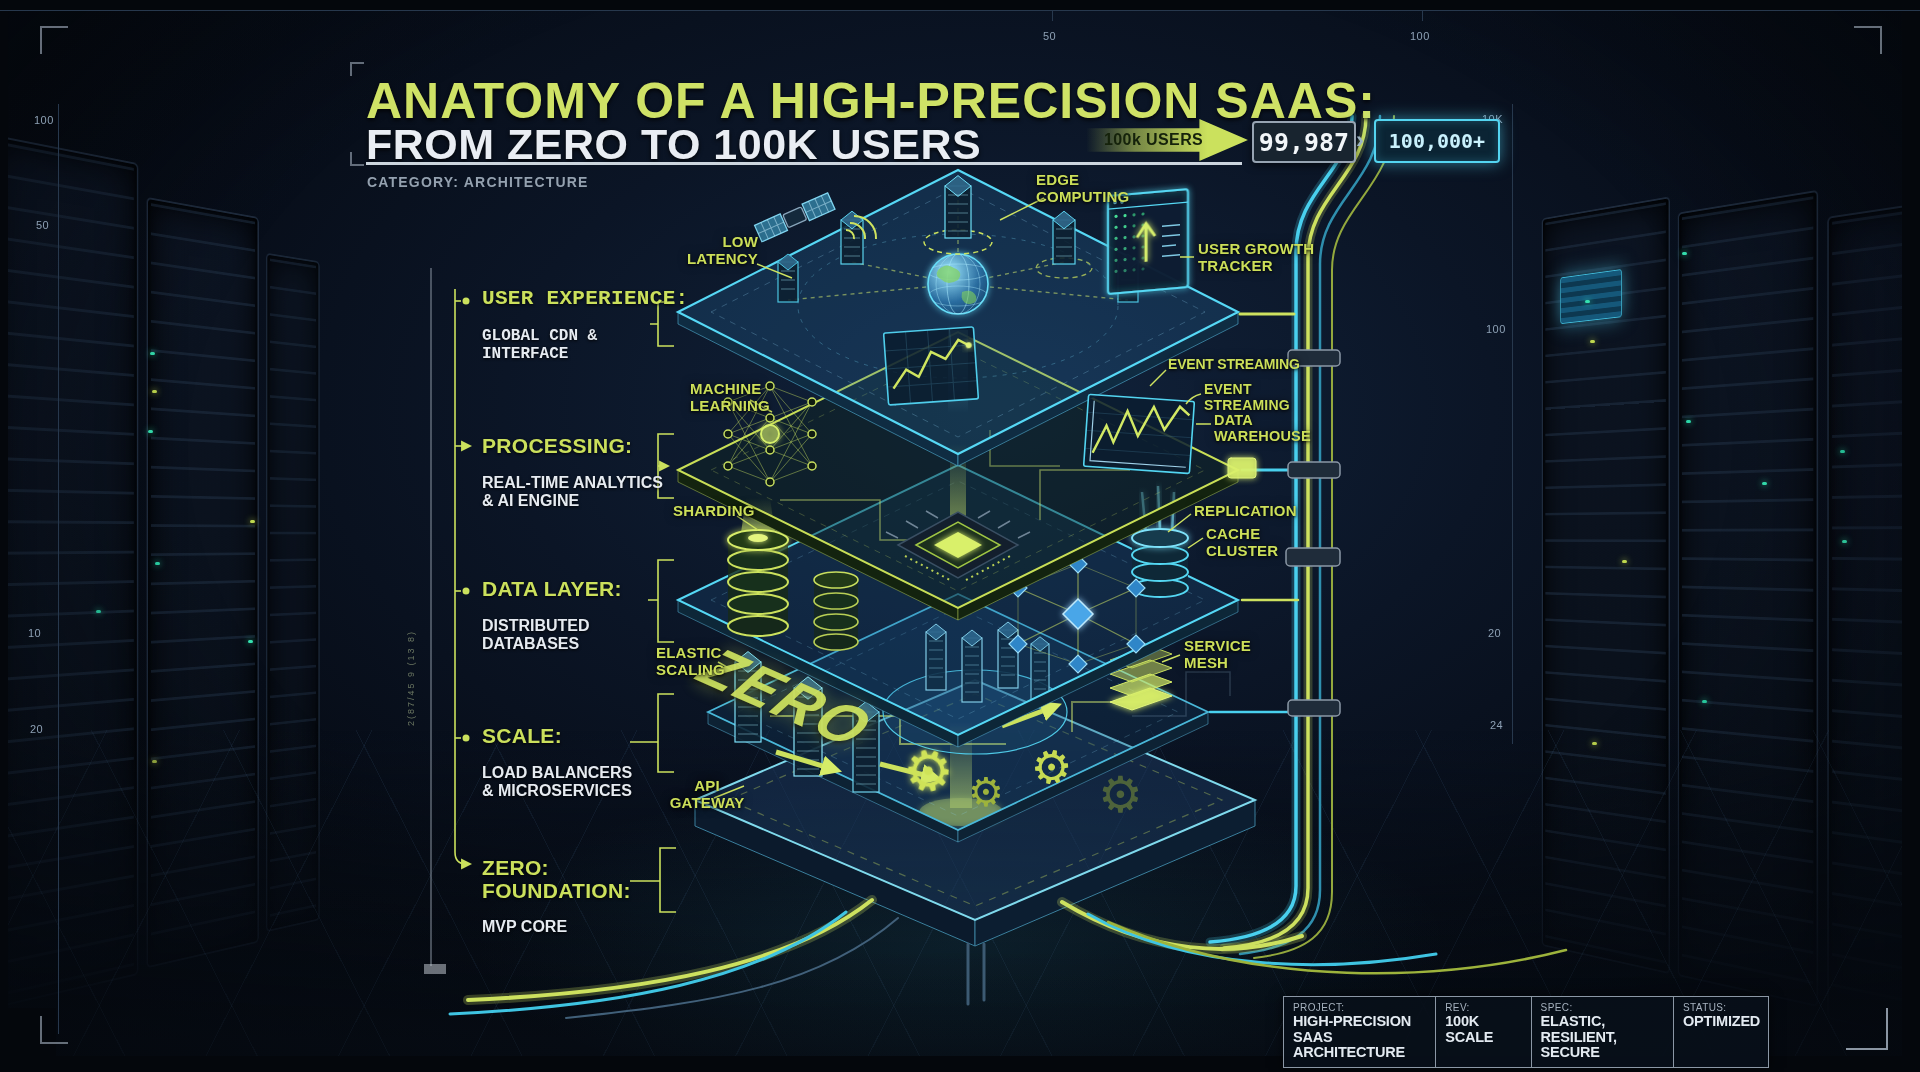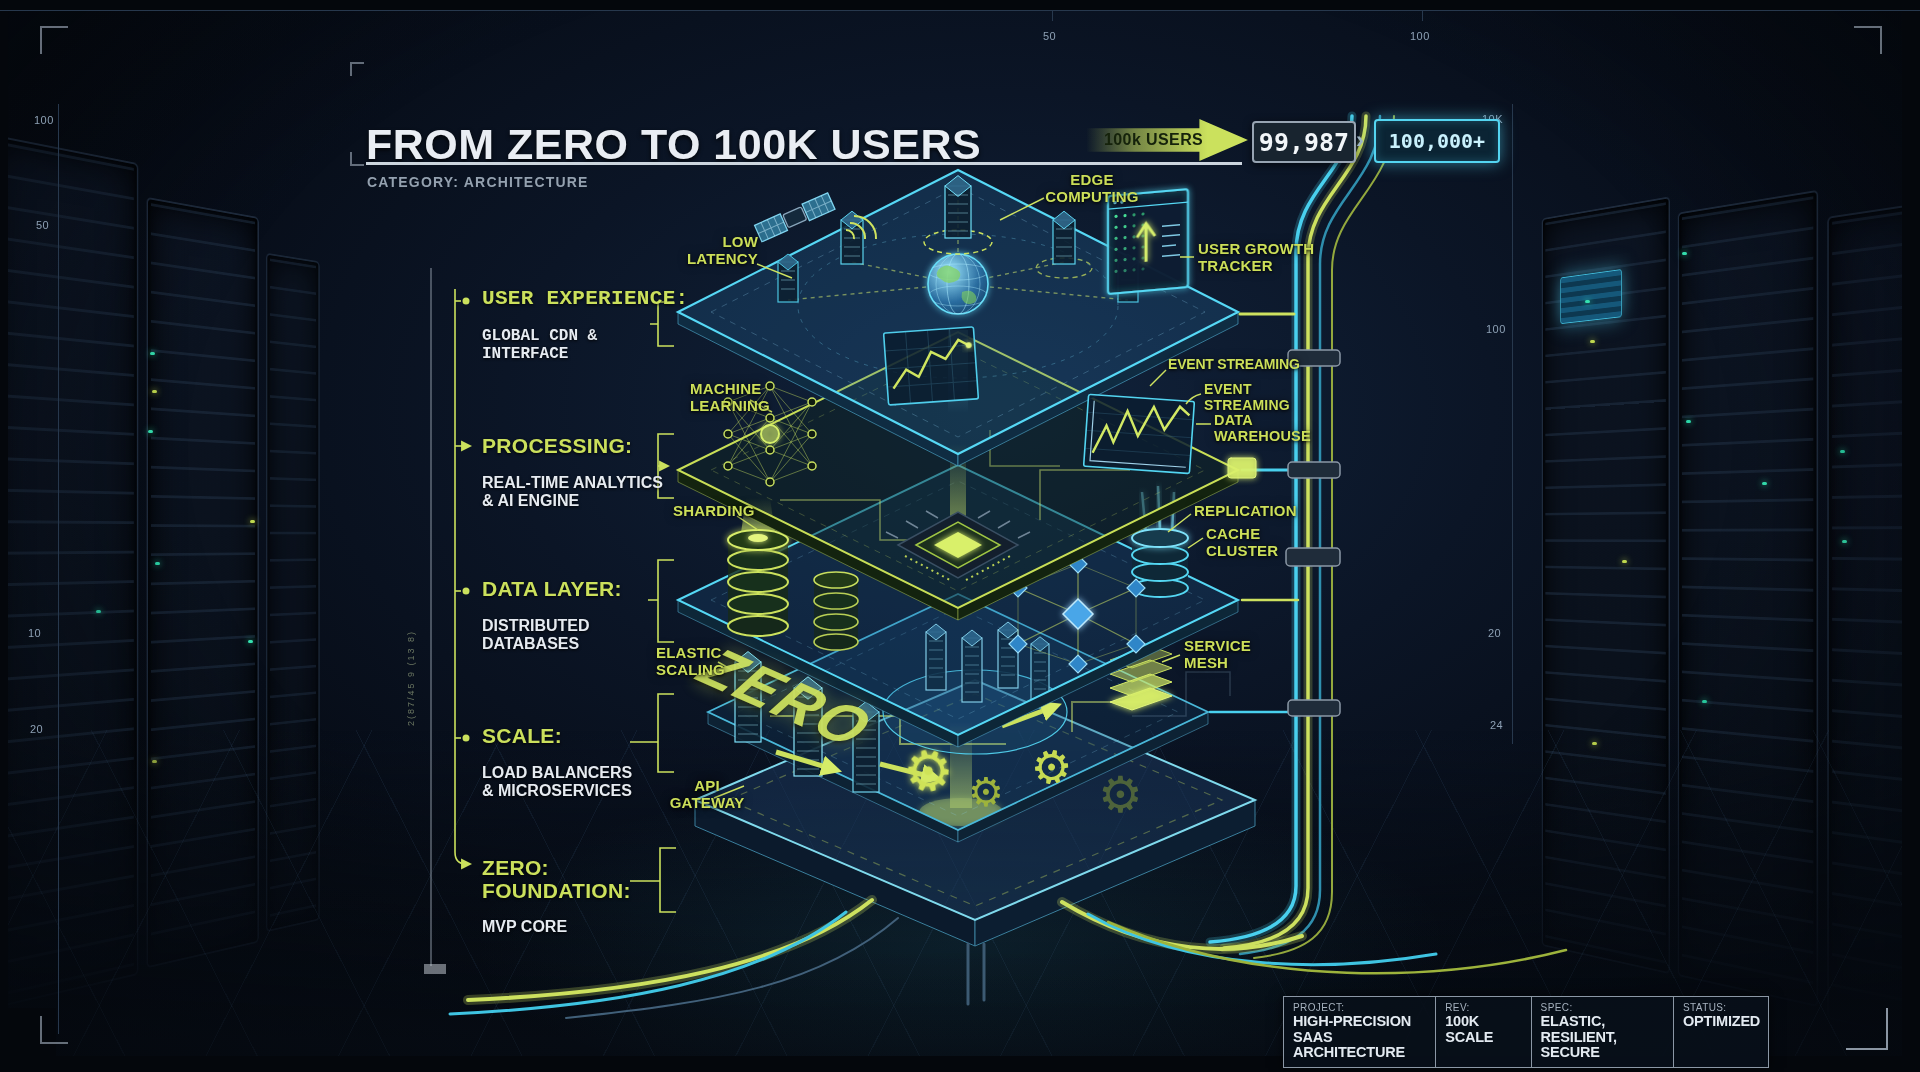--- a/index.html
+++ b/index.html
@@ -575,20 +575,21 @@
       <path d="M 1196 424 H 1211"></path>
       <path d="M 737 516 L 758 530"></path>
       <path d="M 1168 532 L 1191 514"></path>
       <path d="M 1188 548 L 1203 538"></path>
       <path d="M 718 662 L 732 670"></path>
       <path d="M 1162 662 L 1180 655"></path>
       <path d="M 714 798 L 744 786"></path>
     </g>
   </svg>
 
+  <div id="title1" class="abs">ANATOMY OF A HIGH-PRECISION SAAS:</div>
   <div id="title2" class="abs">FROM ZERO TO 100K USERS</div>
   <div id="underline" class="abs"></div>
   <div id="category" class="abs">CATEGORY: ARCHITECTURE</div>
   <div id="arrow" class="abs">
     <span>100k USERS</span>
   </div>
   <div id="cur" class="counterbox">99,987</div>
   <div id="sep" class="abs">›</div>
   <div id="tgt" class="counterbox">100,000+</div>
 
@@ -613,21 +614,21 @@
 &amp; MICROSERVICES</div>
   </div>
   <div class="legend-item" style="top:857px;">
     <div class="hd pre">ZERO:
 FOUNDATION:</div>
     <div class="sb pre">MVP CORE</div>
   </div>
 
   <div class="lab pre" style="left:672px;top:234px;width:86px;text-align:right;">LOW
 LATENCY</div>
-  <div class="lab pre" style="left:1036px;top:172px;width:112px;text-align:center;">EDGE
+  <div class="lab pre" style="left:1036px;top:172px;width:112px;">EDGE
 COMPUTING</div>
   <div class="lab pre" style="left:1198px;top:241px;">USER GROWTH
 TRACKER</div>
   <div class="lab pre" style="left:690px;top:381px;">MACHINE
 LEARNING</div>
   <div class="lab pre" style="left:1168px;top:357px;font-size:14px;letter-spacing:-.2px;">EVENT STREAMING</div>
   <div class="lab pre" style="left:1204px;top:382px;font-size:14px;">EVENT
 STREAMING</div>
   <div class="lab pre" style="left:1214px;top:412px;font-size:14.5px;">DATA
 WAREHOUSE</div>

